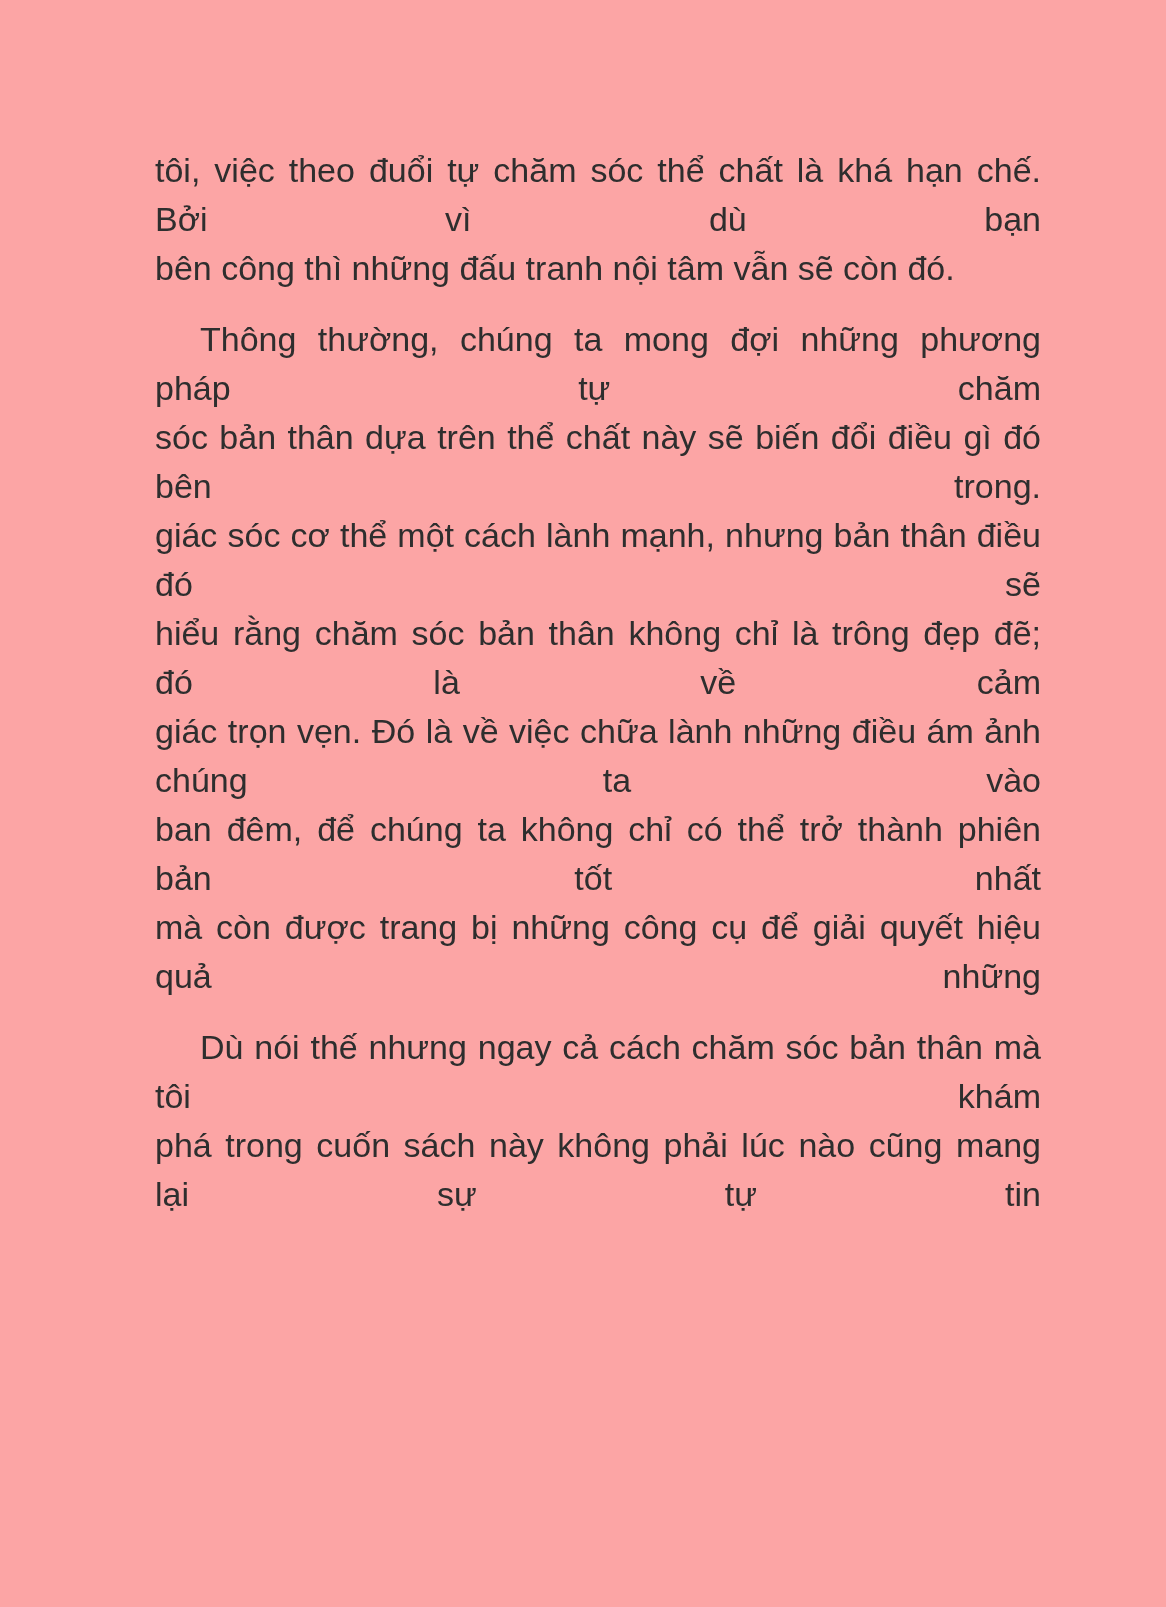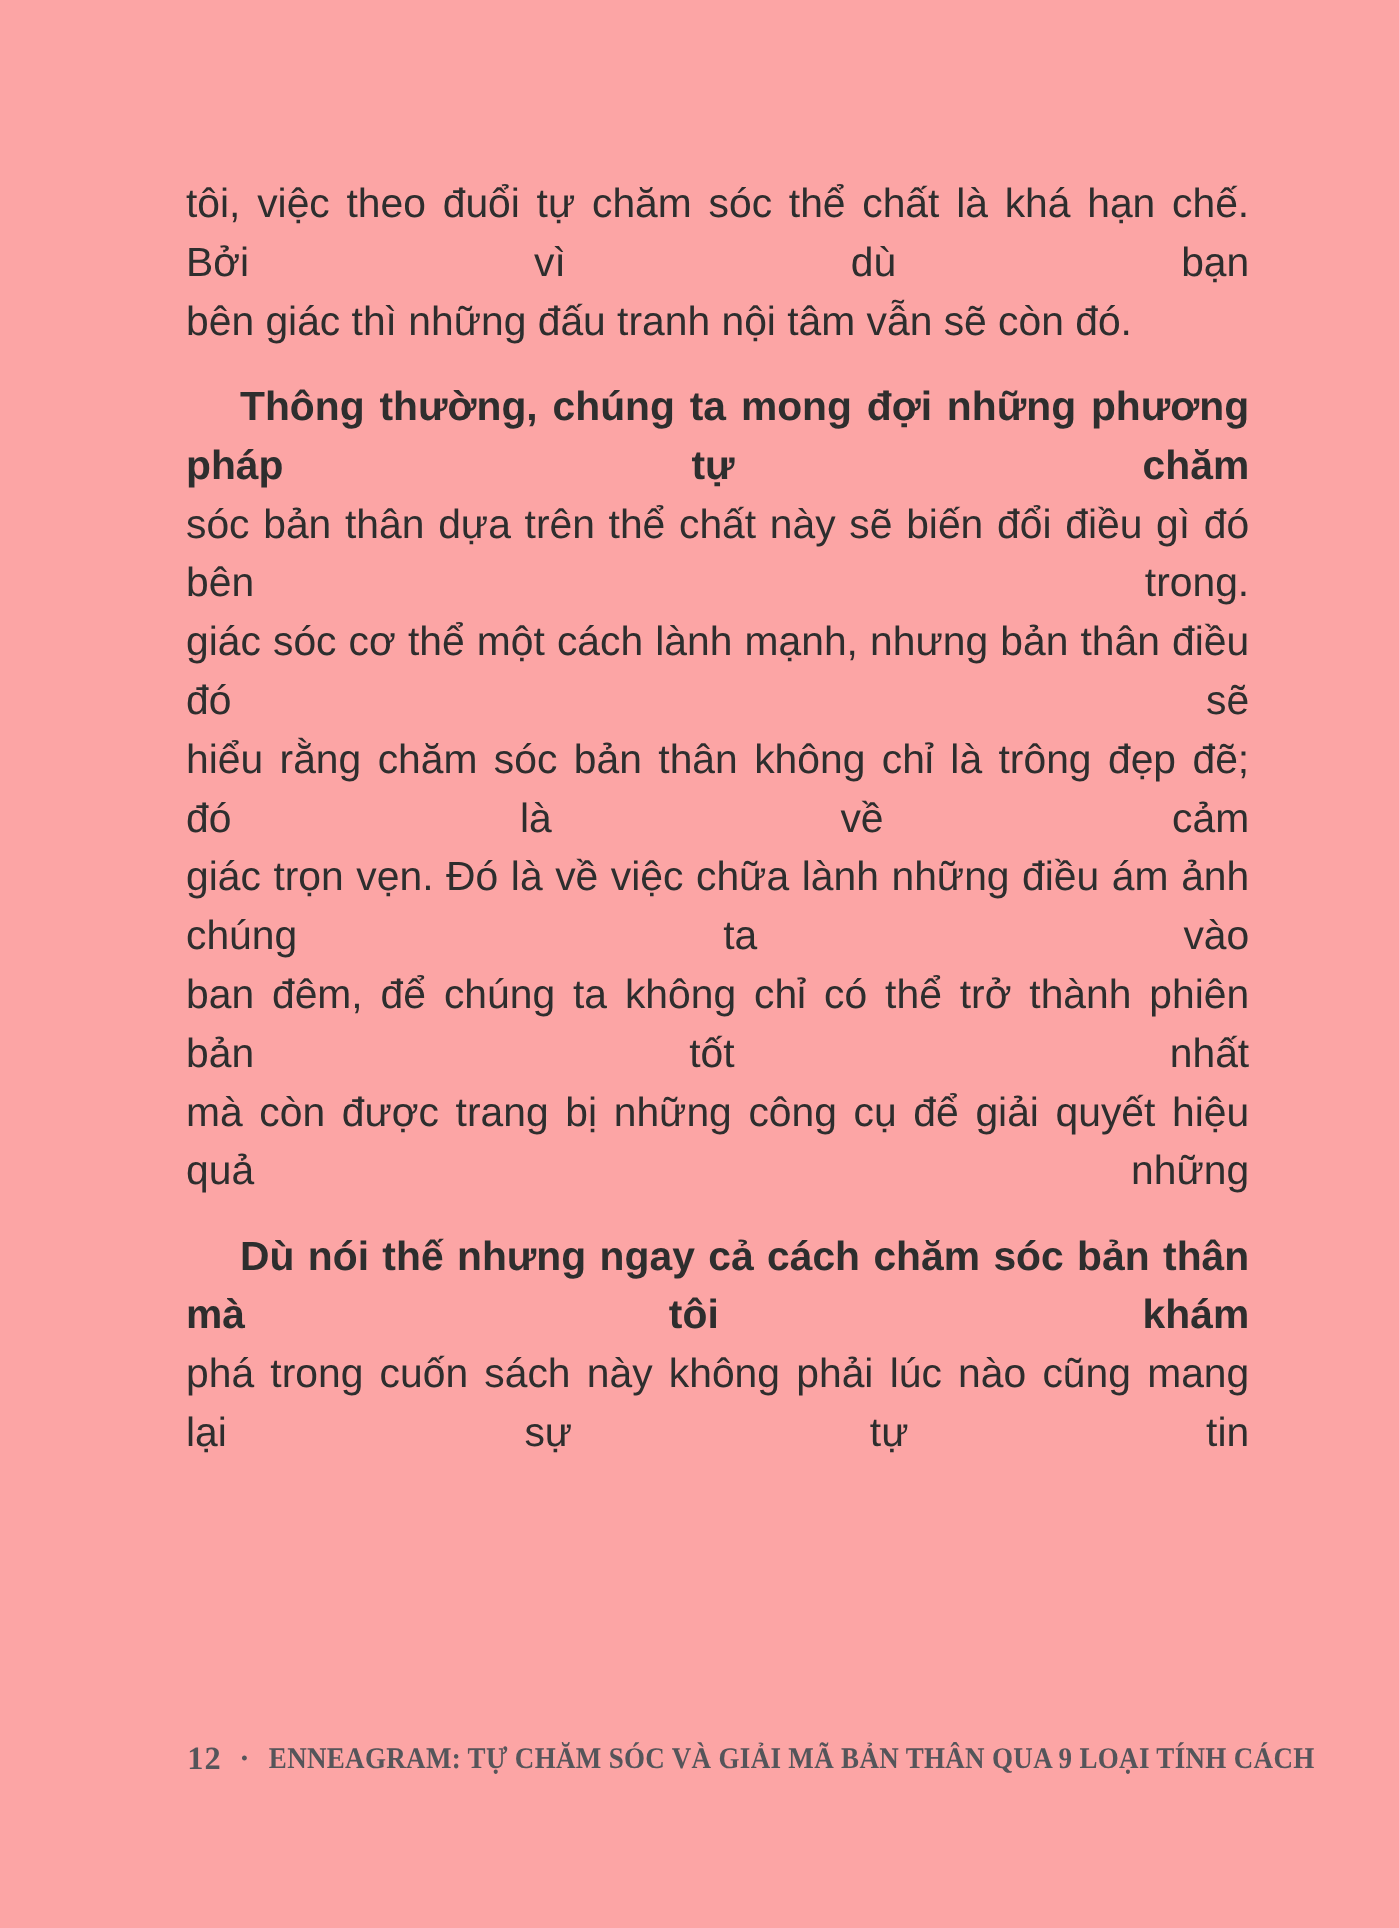--- a/index.html
+++ b/index.html
@@ -30,21 +30,20 @@
   }
   .line {
     min-height: 49px;
   }
   .line.full {
     text-align: justify;
     text-align-last: justify;
   }
   .line.indent {
     text-indent: 45px;
-    font-weight: bold;
   }
   .page-footer {
     position: absolute;
     left: 156px;
     top: 1450px;
     width: 900px;
     display: flex;
     align-items: center;
     color: #55555a;
     white-space: nowrap;
@@ -69,36 +68,31 @@
   }
 </style>
 </head>
 <body>
 
 <div class="page">
 
   <main class="body-text">
       <div class="paragraph">
         <div class="line full">tôi, việc theo đuổi tự chăm sóc thể chất là khá hạn chế. Bởi vì dù bạn</div>
-        <div class="line">bên giác thì những đấu tranh nội tâm vẫn sẽ còn đó.</div>
+        <div class="line">bên công thì những đấu tranh nội tâm vẫn sẽ còn đó.</div>
       </div>
       <div class="paragraph">
         <div class="line full indent">Thông thường, chúng ta mong đợi những phương pháp tự chăm</div>
         <div class="line full">sóc bản thân dựa trên thể chất này sẽ biến đổi điều gì đó bên trong.</div>
         <div class="line full">giác sóc cơ thể một cách lành mạnh, nhưng bản thân điều đó sẽ</div>
         <div class="line full">hiểu rằng chăm sóc bản thân không chỉ là trông đẹp đẽ; đó là về cảm</div>
         <div class="line full">giác trọn vẹn. Đó là về việc chữa lành những điều ám ảnh chúng ta vào</div>
         <div class="line full">ban đêm, để chúng ta không chỉ có thể trở thành phiên bản tốt nhất</div>
         <div class="line full">mà còn được trang bị những công cụ để giải quyết hiệu quả những</div>
       </div>
       <div class="paragraph">
         <div class="line full indent">Dù nói thế nhưng ngay cả cách chăm sóc bản thân mà tôi khám</div>
         <div class="line full">phá trong cuốn sách này không phải lúc nào cũng mang lại sự tự tin</div>
       </div>
     </main>
 
-  <footer class="page-footer">
-    <span class="page-number">12</span>
-    <span class="footer-separator">•</span>
-    <span class="running-title">ENNEAGRAM: TỰ CHĂM SÓC VÀ GIẢI MÃ BẢN THÂN QUA 9 LOẠI TÍNH CÁCH</span>
-  </footer>
 
 </div>
 
 </body></html>

